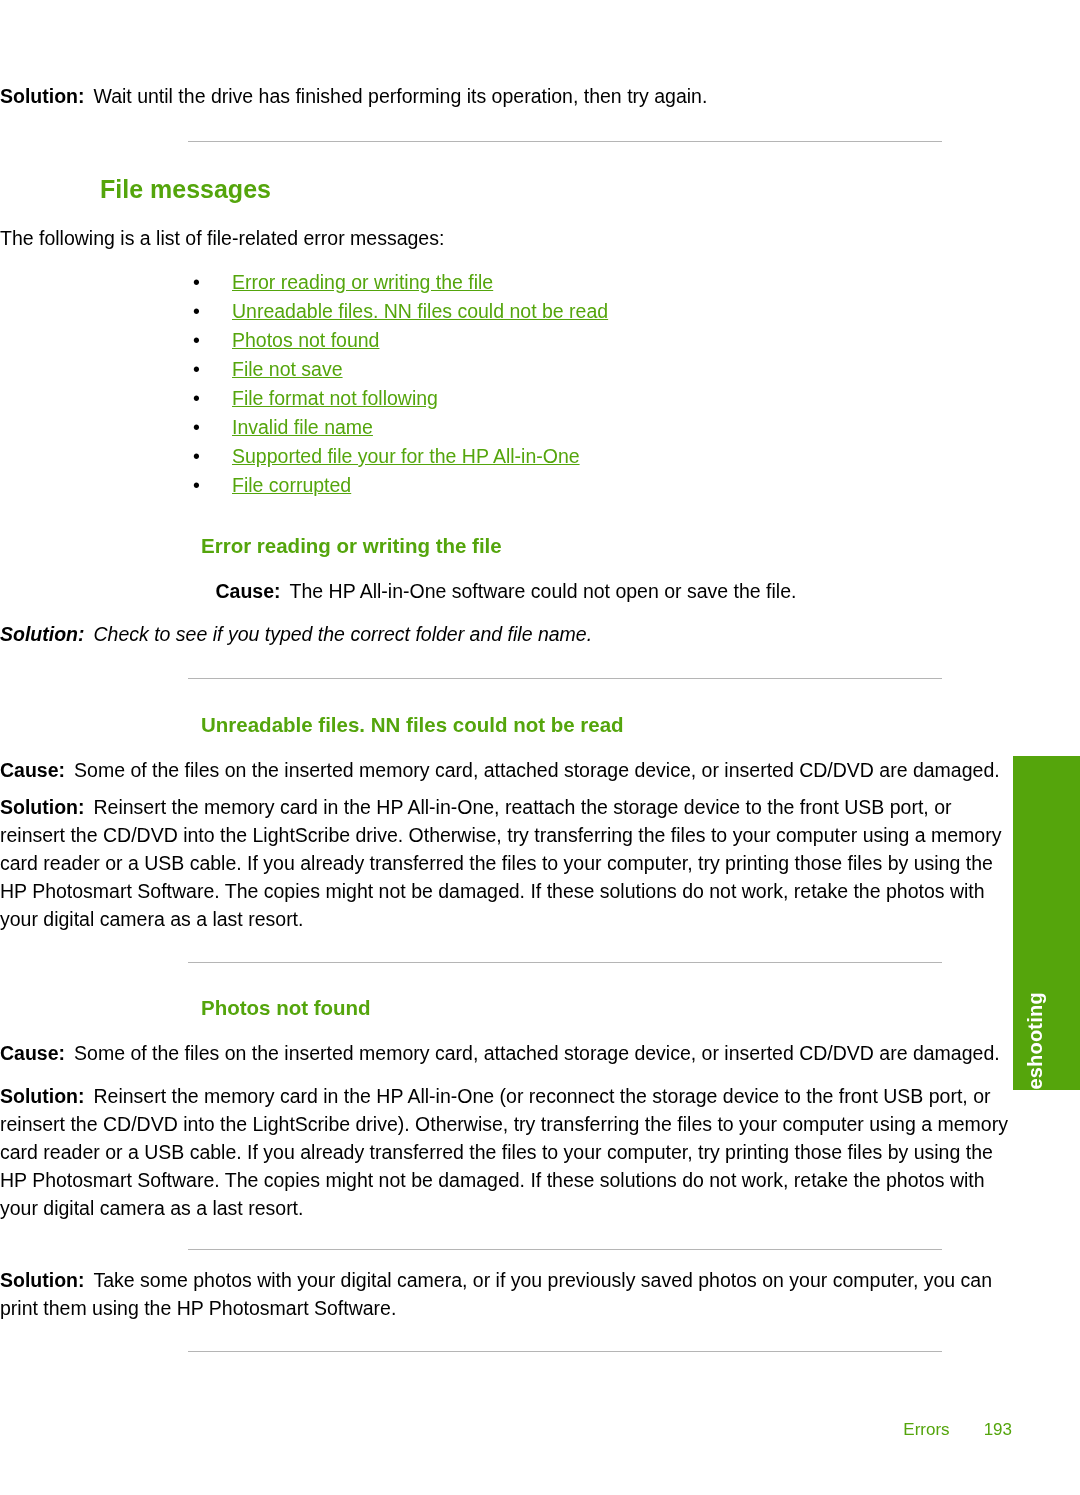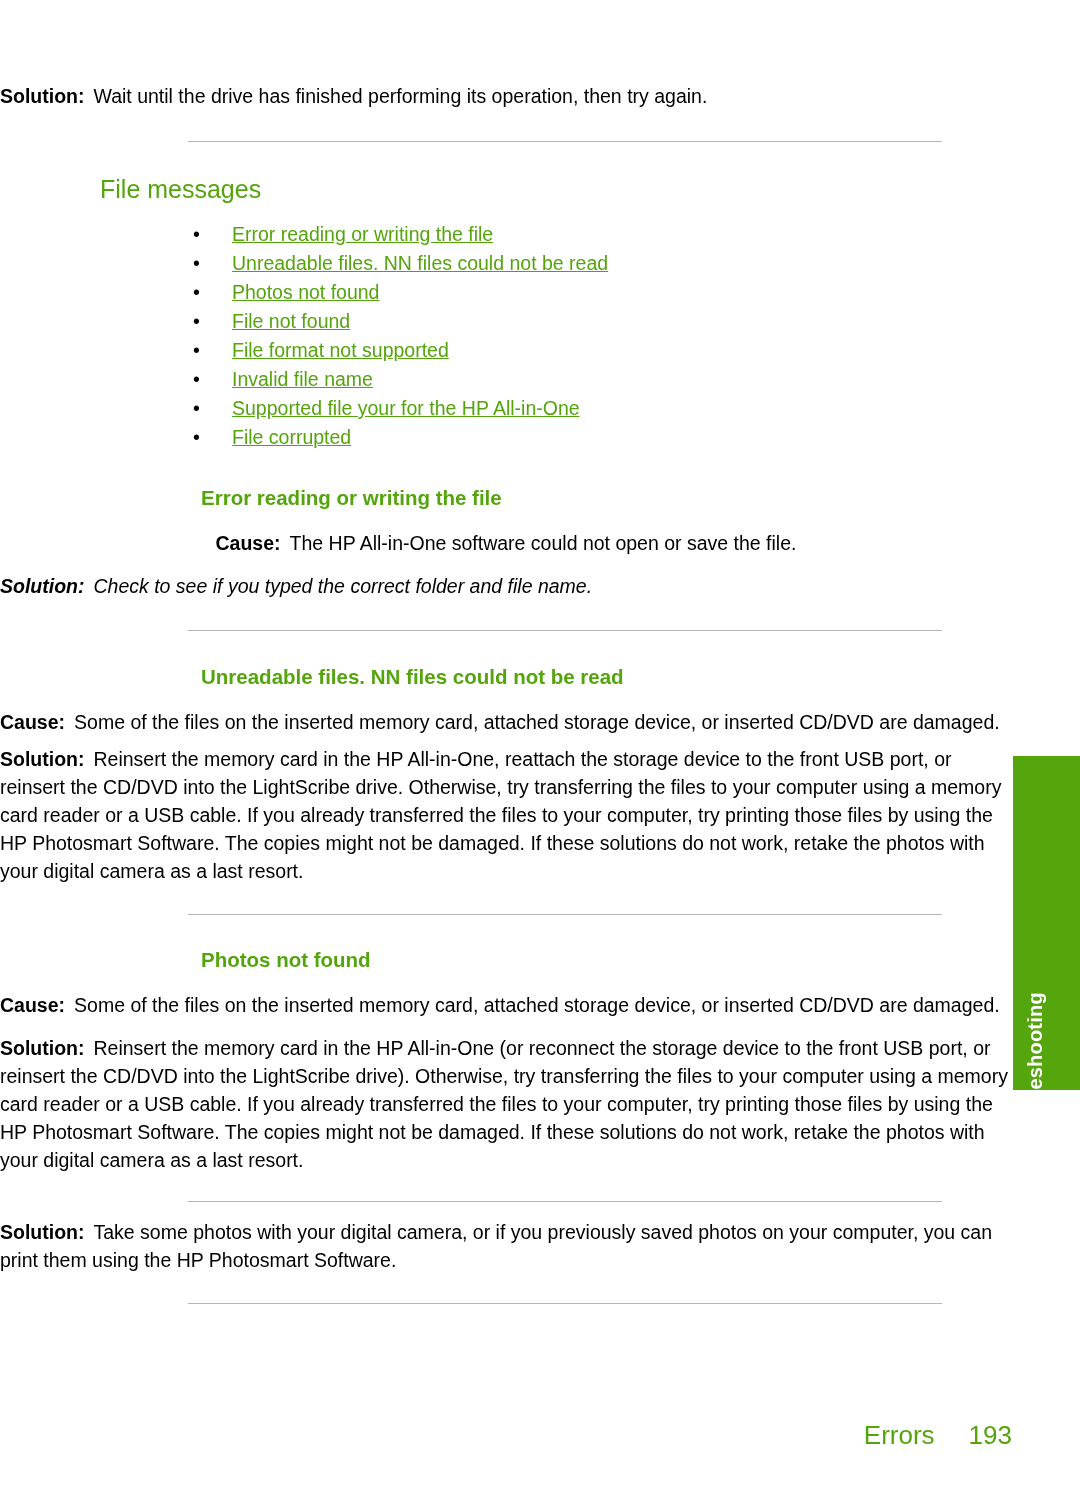--- a/index.html
+++ b/index.html
@@ -57,21 +57,21 @@
     margin-left: 188px;
     margin-right: 70px;
     height: 1px;
     background: #b5b5b5;
     border: 0;
   }
 
   
   h1.sect-title {
     font-size: 25px;
-    font-weight: normal;
+    font-weight: bold;
     color: #54a50c;
     margin: 0;
     padding: 0;
     margin-left: 100px;
   }
 
   h2.sub-title {
     font-size: 20.5px;
     font-weight: bold;
     color: #54a50c;
@@ -129,62 +129,63 @@
   }
 
   
   .footer {
     position: absolute;
     left: 0;
     top: 1420px;
     width: 1012px;
     text-align: right;
     color: #54a50c;
-    font-size: 26px;
+    font-size: 17px;
   }
   .footer .ft-label {
     margin-right: 34px;
   }
 </style>
 </head>
 <body>
 
 <div class="page">
 
   <div class="content">
 
     <p class="para indent" style="margin-bottom:0;">
       <span class="lbl">Solution:</span><span class="lbl-gap"></span><span>Wait until the drive has finished performing its operation, then try again.</span>
     </p>
 
     <hr class="rule" style="margin-top:31px;">
 
     <h1 class="sect-title" style="margin-top:33px;">File messages</h1>
 
+    <p class="para indent" style="margin-top:20px;">The following is a list of file-related error messages:</p>
 
     <ul class="links" style="margin-top:16px;">
       <li>
         <span class="bullet">•</span>
         <a>Error reading or writing the file</a>
       </li>
       <li>
         <span class="bullet">•</span>
         <a>Unreadable files. NN files could not be read</a>
       </li>
       <li>
         <span class="bullet">•</span>
         <a>Photos not found</a>
       </li>
       <li>
         <span class="bullet">•</span>
-        <a>File not found</a>
-      </li>
-      <li>
-        <span class="bullet">•</span>
-        <a>File format not supported</a>
+        <a>File not save</a>
+      </li>
+      <li>
+        <span class="bullet">•</span>
+        <a>File format not following</a>
       </li>
       <li>
         <span class="bullet">•</span>
         <a>Invalid file name</a>
       </li>
       <li>
         <span class="bullet">•</span>
         <a>Supported file your for the HP All-in-One</a>
       </li>
       <li>

